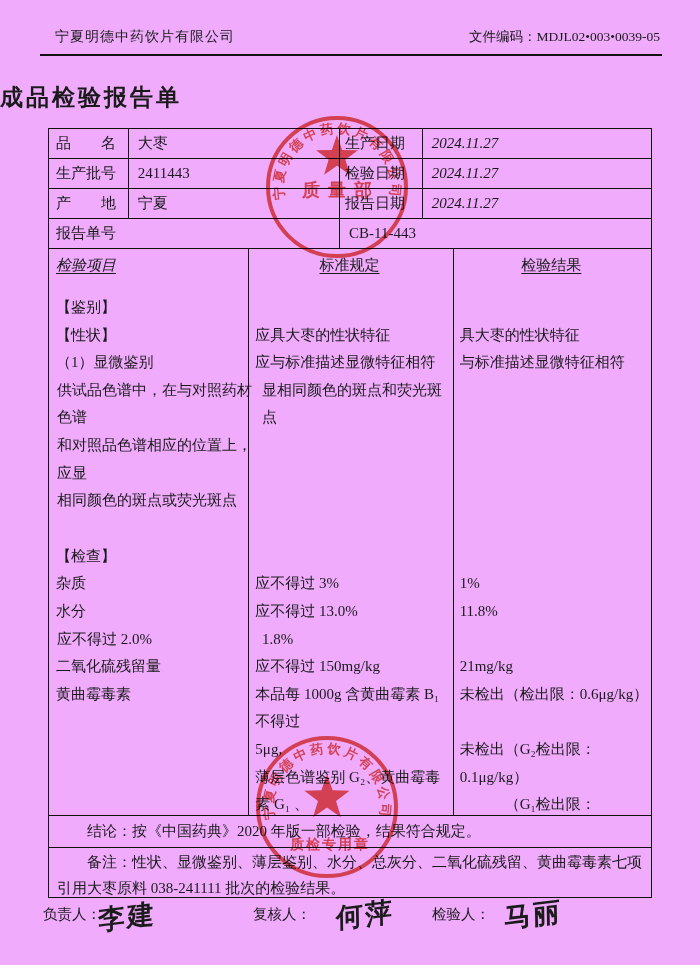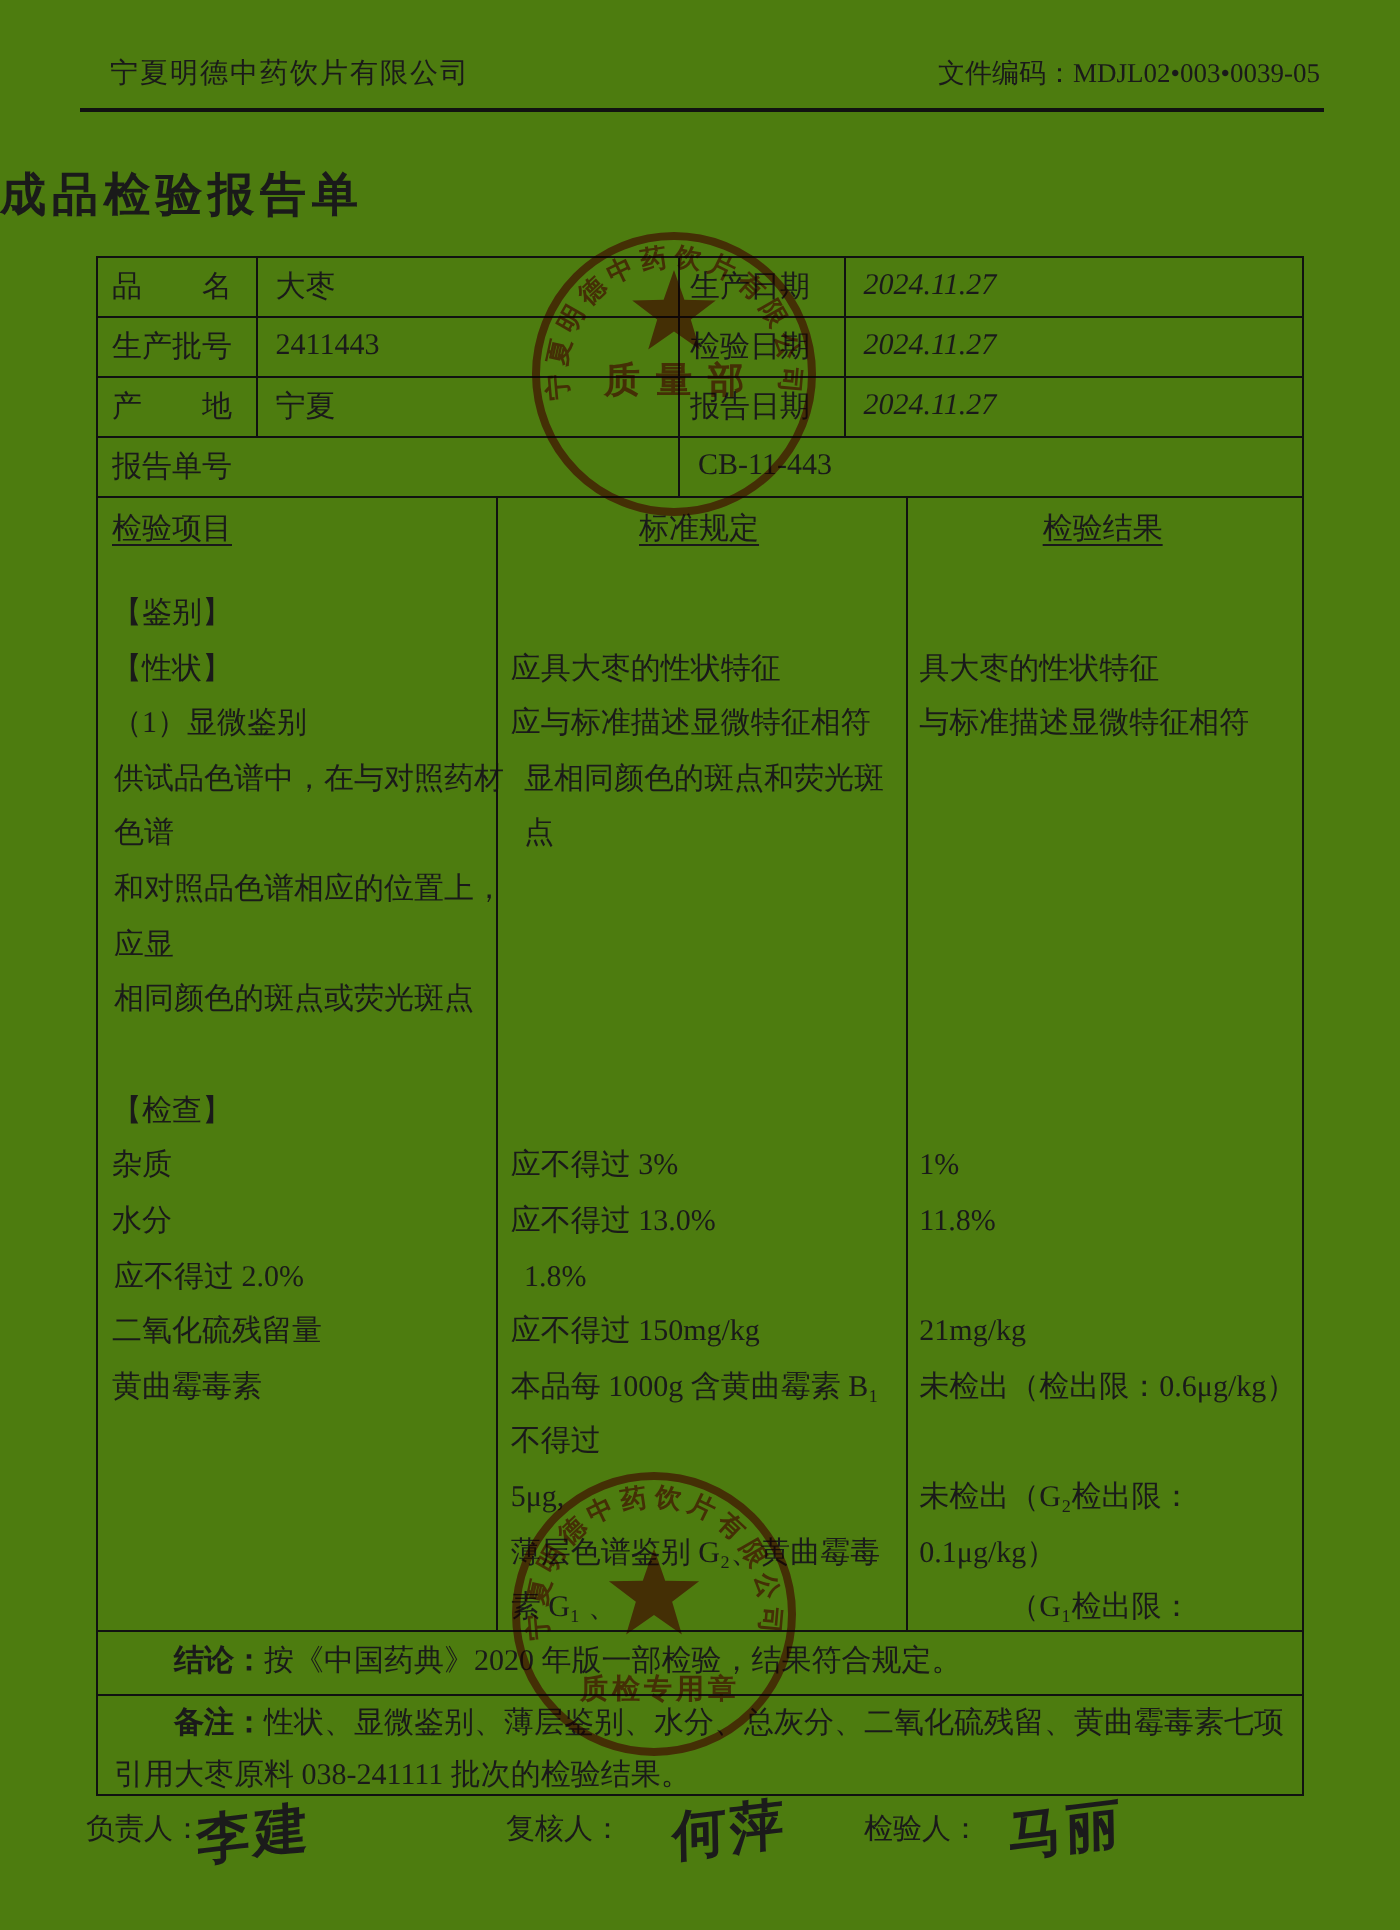--- a/index.html
+++ b/index.html
@@ -2,21 +2,21 @@
 <html><head>
 <meta charset="utf-8">
 <style>
   * { margin:0; padding:0; box-sizing:border-box; }
   html,body { background:#ffffff; }
   body {
     width:700px; height:965px; position:relative;
     font-family:"Liberation Serif","DejaVu Serif",serif;
     color:#1a1a1a;
   }
-  .page { position:absolute; inset:0; background:#4d7c0f; }
+  .page { position:absolute; inset:0; background:#f0abfc; }
 
   
   .top-header { position:absolute; top:28px; left:55px; right:40px; height:22px; font-size:14px; }
   .company { float:left; letter-spacing:1px; }
   .doc-code { float:right; font-size:13.5px; }
   .rule { position:absolute; top:54px; left:40px; width:622px; height:0; border-top:2px solid #111; }
 
   .title { position:absolute; top:82px; left:0; width:560px; 
            font-size:23px; font-weight:bold; letter-spacing:3px; }
 
@@ -33,37 +33,37 @@
   .fvalue2 { width:229px; padding-left:9px;font-style:italic; }
   .rlabel  { width:292px; border-right:1.4px solid #111; padding-left:7px; }
   .rvalue  { width:312px; padding-left:9px; }
 
   
   .main { position:relative; height:567px; border-bottom:1.4px solid #111; overflow:hidden; }
   .vline { position:absolute; top:0; bottom:0; width:0; border-left:1.4px solid #111; }
   .vline1 { left:199px; } .vline2 { left:404px; }
   .mhead { display:flex; height:30px; padding-top:6px; }
   .mhead .hc { line-height:20px; }
-  .h1 { width:199px; padding-left:7px; }
+  .h1 { width:199px; padding-left:7px;font-style:italic; }
   .h2 { width:205px; text-align:center; }
   .h3 { width:200px; text-align:center; }
   .mhead span { text-decoration:underline; text-underline-offset:3px; }
   .mbody { padding-top:15px; }
   .mrow { display:flex; }
   .mi, .ms, .mr { line-height:27.6px; white-space:pre-line; }
   .mi { width:199px; padding-left:7px; }
   .ms { width:205px; padding-left:8px; }
   .mr { width:200px; padding-left:8px; }
   .gap-after { margin-bottom:28px; }
 
   
   .conclusion { height:32px; border-bottom:1.4px solid #111; line-height:31px;
                 padding-left:8px; text-indent:2em; overflow:hidden; }
   .remark { height:51px; line-height:26px; padding:1px 8px 0 8px; text-indent:2em; overflow:hidden; }
-  .blabel { font-weight:bold; }
+  .blabel { font-weight:normal; }
 
   
   .signers { position:absolute; top:905px; left:0; width:700px; height:55px; font-size:14.5px; }
   .slabel { position:absolute; top:0; }
   .sig { position:absolute; font-size:27px; font-weight:600; color:#1b1b1b;
          transform:rotate(-7deg) skewX(-6deg); letter-spacing:2px; white-space:nowrap; }
 
   
   .stamp { position:absolute; mix-blend-mode:multiply; opacity:0.82; }
   .stamp text { font-family:"Liberation Serif","DejaVu Serif",serif; font-weight:bold; }

